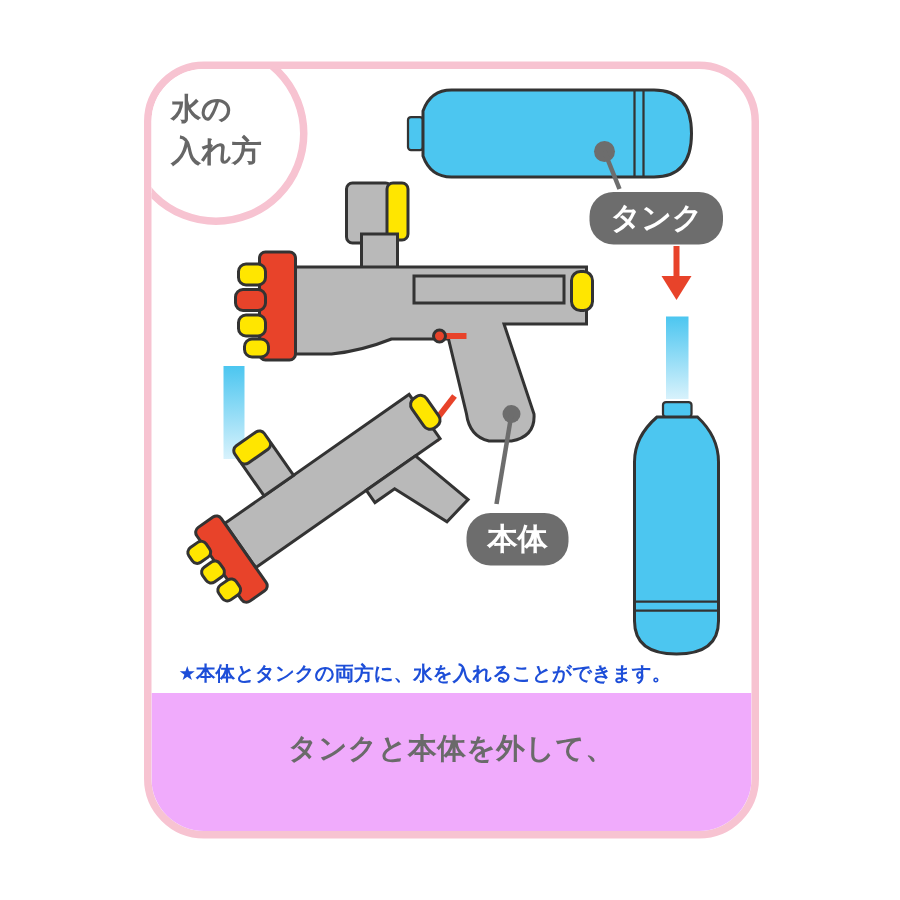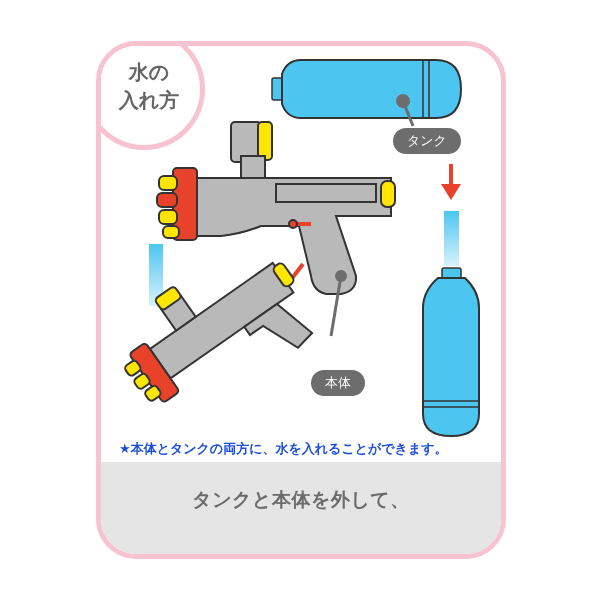--- a/index.html
+++ b/index.html
@@ -1,23 +1,23 @@
 <!DOCTYPE html>
 <html><head>
 <meta charset="utf-8">
 <style>
   html, body { margin:0; padding:0; background:#ffffff; }
   body { width:600px; height:600px; position:relative; overflow:hidden; font-family:"DejaVu Sans", sans-serif; }
   .card { position:absolute; left:96px; top:41px; width:410px; height:518px; border:5px solid #f7c3d1; border-radius:40px; box-sizing:border-box; background:#fff; overflow:hidden; }
-  .footer { position:absolute; left:0; right:0; top:416px; bottom:0; background:#e5e5e5; }
+  .footer { position:absolute; left:0; right:0; top:416px; bottom:0; background:#f0abfc; }
   .footer-text { position:absolute; left:0; right:0; top:22px; text-align:center; color:#6a6a6a; font-weight:bold; font-size:19px; line-height:30px; letter-spacing:0.5px; }
   .title-circle { position:absolute; left:-18px; top:-18px; width:122px; height:122px; border:5px solid #f7c3d1; border-radius:50%; background:#fff; box-sizing:border-box; }
-  .title-text { position:absolute; left:26px; top:25px; width:70px; color:#666; font-weight:bold; font-size:20px; line-height:28px; text-align:center; }
+  .title-text { position:absolute; left:26px; top:25px; width:70px; color:#666; font-weight:bold; font-size:20px; line-height:28px; text-align:left; }
   .note { position:absolute; left:18px; top:394px; color:#1d4ed8; font-weight:bold; font-size:13px; white-space:nowrap; }
-  .label-pill { position:absolute; background:#6d6d6d; color:#fff; font-weight:normal; font-size:13px; border-radius:16px; padding:4px 14px; }
+  .label-pill { position:absolute; background:#6d6d6d; color:#fff; font-weight:bold; font-size:20px; border-radius:16px; padding:4px 14px; }
   svg { position:absolute; left:0; top:0; }
 </style>
 </head>
 <body>
 
 <div class="card">
 
   <svg width="410" height="420" viewBox="0 0 410 420">
 
     <g>
@@ -88,21 +88,21 @@
   </svg>
 
   <div class="title-circle">
     <div class="title-text">
       <div>水の</div>
       <div>入れ方</div>
     </div>
   </div>
 
   <div class="label-pill" style="left:292px; top:82px;">タンク</div>
-  <div class="label-pill" style="left:210px; top:296px;margin-top:28px;">本体</div>
+  <div class="label-pill" style="left:210px; top:296px;">本体</div>
 
   <div class="note">★本体とタンクの両方に、水を入れることができます。</div>
 
   <div class="footer">
     <div class="footer-text">
       <div>タンクと本体を外して、</div>
     </div>
   </div>
 </div>
 

